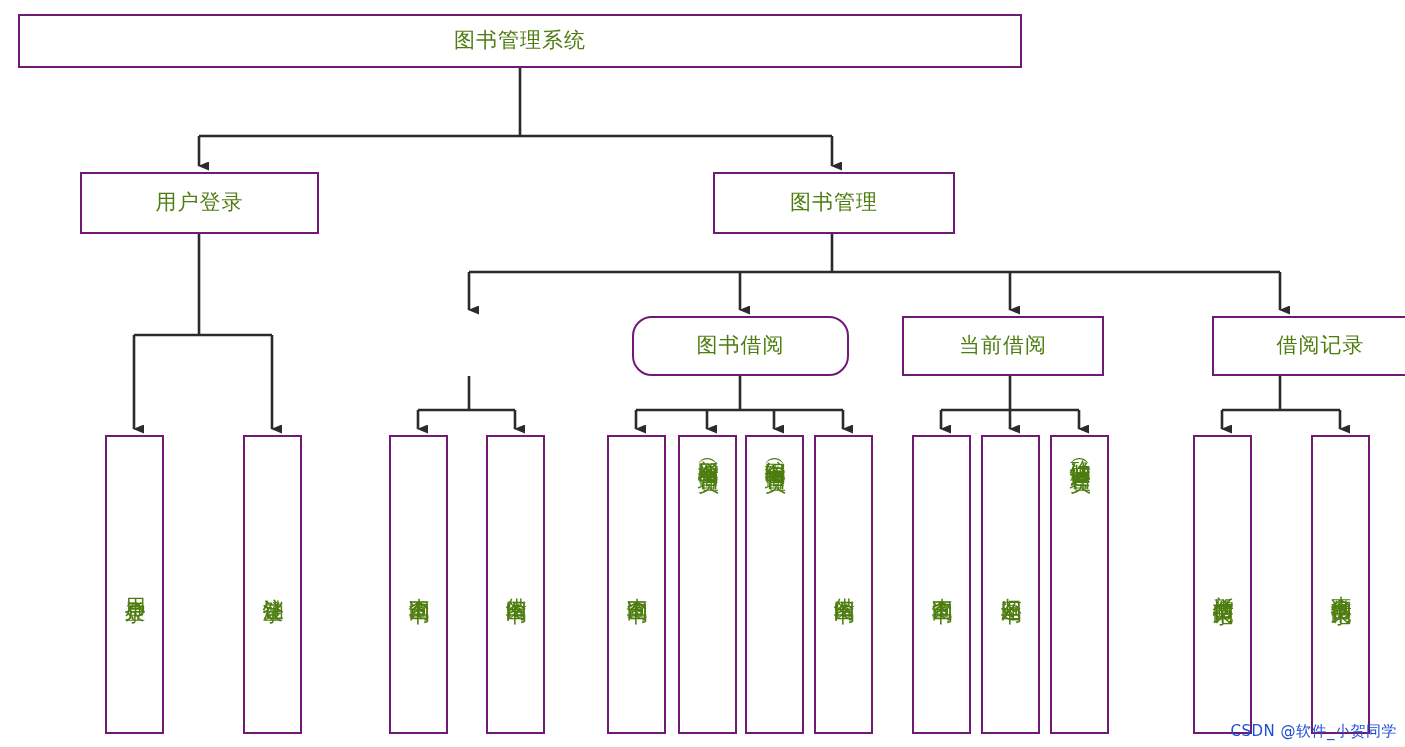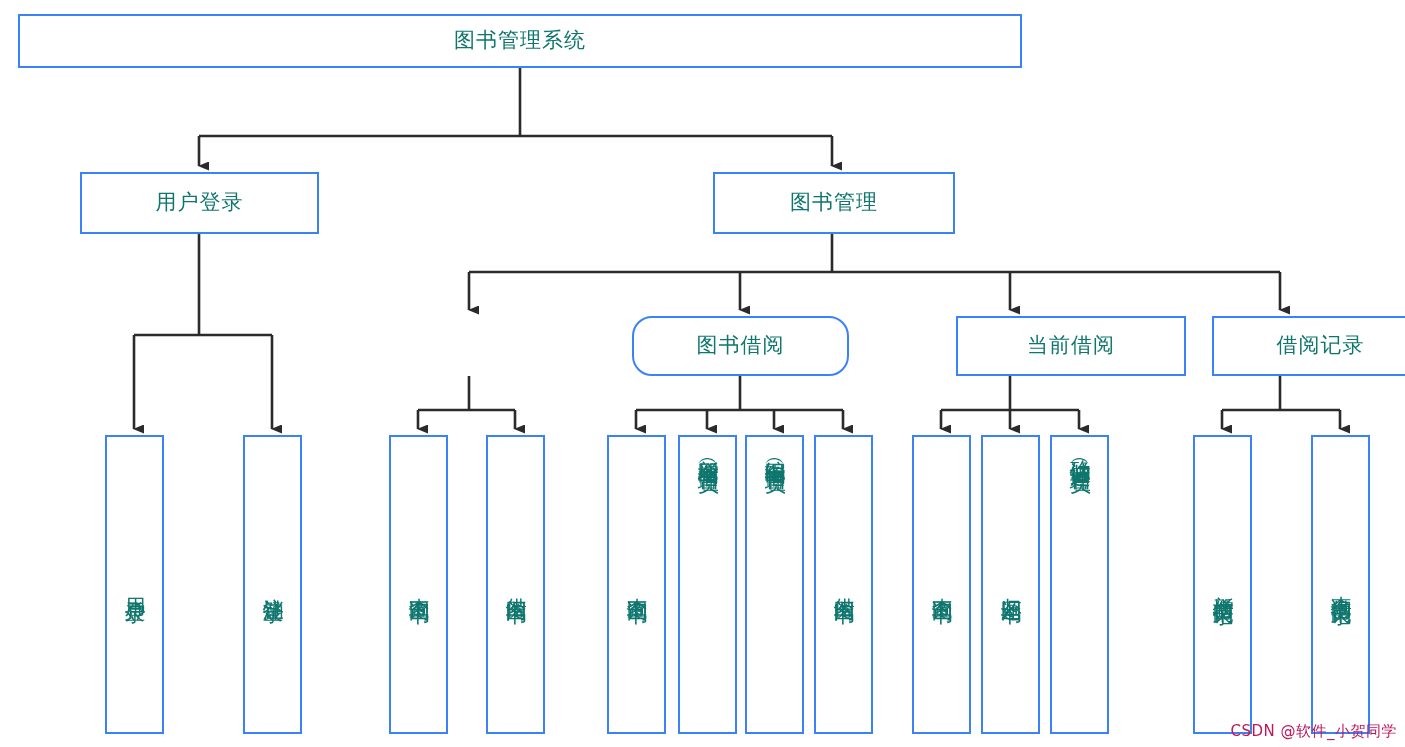--- a/index.html
+++ b/index.html
@@ -21,25 +21,25 @@
     position: absolute;
     left: 0;
     top: 0;
     width: 1405px;
     height: 747px;
   }
   .node {
     position: absolute;
     box-sizing: border-box;
     background: #ffffff;
-    border: 2px solid #3b82f6;
+    border: 2px solid #701a75;
     display: flex;
     align-items: center;
     justify-content: center;
-    color: #0f766e;
+    color: #4d7c0f;
   }
   .node.level0 { border-width: 2px; }
   .node-label {
     font-size: 21px;
     line-height: 1.1;
     letter-spacing: 1px;
     white-space: nowrap;
   }
   .node.leaf {
     align-items: flex-start;
@@ -56,21 +56,21 @@
   }
   .node.leaf.centered {
     align-items: center;
     padding-top: 0;
   }
   #watermark {
     position: absolute;
     right: 8px;
     bottom: 6px;
     font-size: 15px;
-    color: #be185d;
+    color: #1d4ed8;
     letter-spacing: 0.5px;
     white-space: nowrap;
     margin-left: 20px;
   }
 </style>
 </head>
 <body>
 
 <div id="canvas">
 
@@ -131,21 +131,21 @@
   <div class="node" style="left:80px; top:172px; width:239px; height:62px;">
     <span class="node-label">用户登录</span>
   </div>
   <div class="node" style="left:713px; top:172px; width:242px; height:62px;">
     <span class="node-label">图书管理</span>
   </div>
 
   <div class="node" style="left:632px; top:316px; width:217px; height:60px;border-radius:20px;">
     <span class="node-label">图书借阅</span>
   </div>
-  <div class="node" style="left:956px; top:316px; width:230px; height:60px;">
+  <div class="node" style="left:902px; top:316px; width:202px; height:60px;">
     <span class="node-label">当前借阅</span>
   </div>
   <div class="node" style="left:1172px; top:316px; width:217px; height:60px;margin-left:40px;">
     <span class="node-label">借阅记录</span>
   </div>
 
   <div class="node leaf centered" style="left:105px; top:435px; width:59px; height:299px;">
     <span class="node-label">用户登录</span>
   </div>
   <div class="node leaf centered" style="left:243px; top:435px; width:59px; height:299px;">

